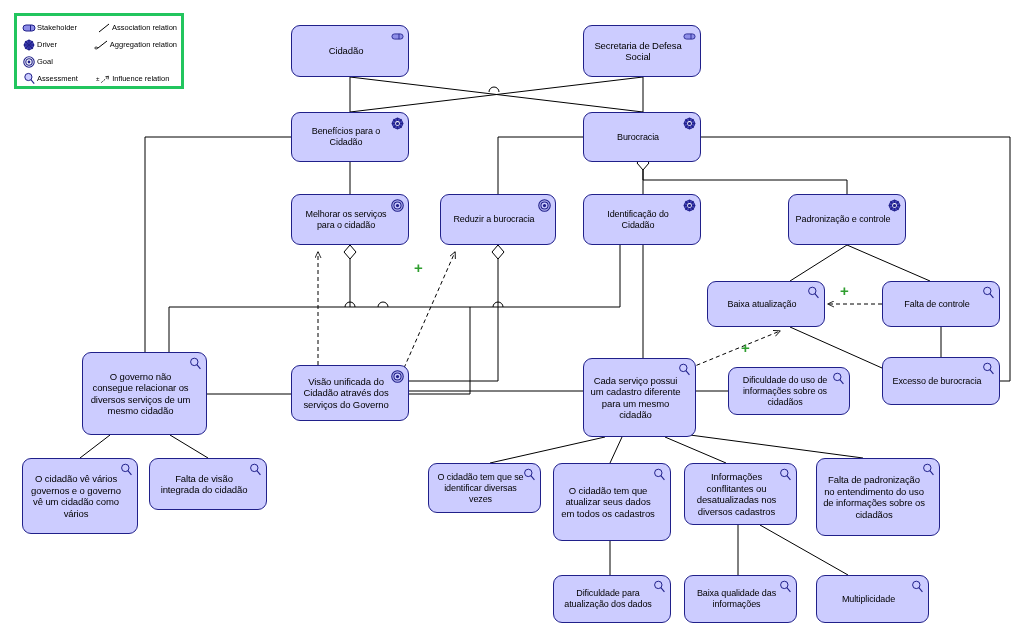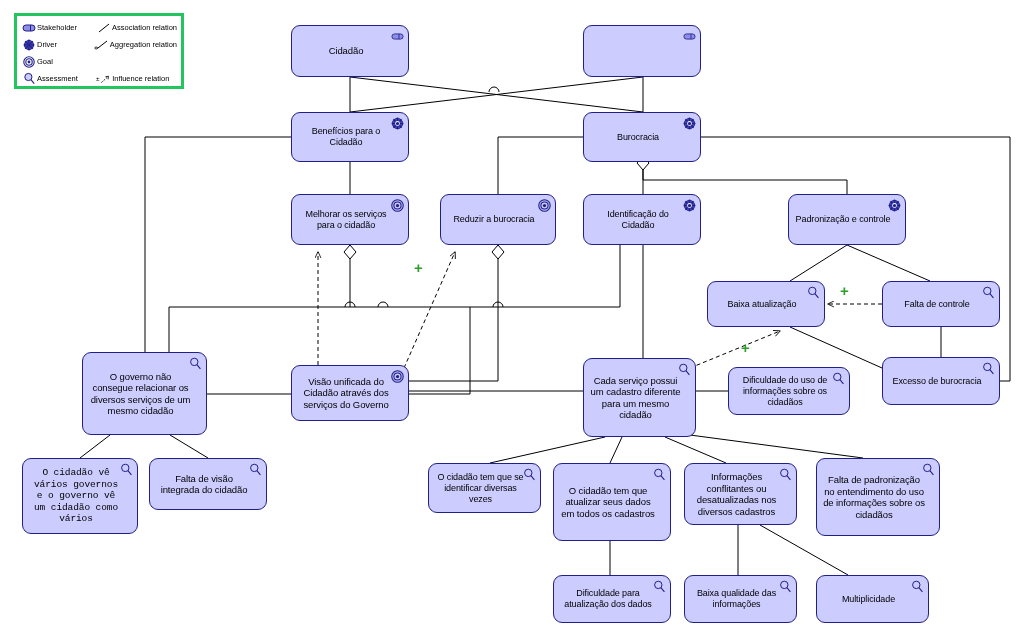--- a/index.html
+++ b/index.html
@@ -233,20 +233,21 @@
         </span>
         <span class="label">Cidadão</span>
       </div>
       <div class="node" style="left: 583px; top: 25px; width: 118px; height: 52px;">
         <span class="ico">
           <svg viewBox="0 0 14 10">
             <rect x="1" y="2.2" width="12" height="5.6" rx="2.8" fill="#8e8ee8" stroke="#20208a" stroke-width="0.9"></rect>
             <line x1="8.6" y1="2.2" x2="8.6" y2="7.8" stroke="#20208a" stroke-width="0.9"></line>
           </svg>
         </span>
+        <span class="label">Secretaria de Defesa Social</span>
       </div>
       <div class="node small" style="left: 291px; top: 112px; width: 118px; height: 50px;">
         <span class="ico">
           <svg viewBox="0 0 12 12">
             <circle cx="6" cy="6" r="4.8" fill="#4a4ac0" stroke="#20208a" stroke-width="0.8"></circle>
             <g stroke="#20208a" stroke-width="1.4">
               <line x1="6" y1="0.6" x2="6" y2="11.4"></line>
               <line x1="0.6" y1="6" x2="11.4" y2="6"></line>
               <line x1="2.2" y1="2.2" x2="9.8" y2="9.8"></line>
               <line x1="9.8" y1="2.2" x2="2.2" y2="9.8"></line>
@@ -382,21 +383,21 @@
       </div>
       <div class="node small" style="left: 882px; top: 357px; width: 118px; height: 48px;">
         <span class="ico">
           <svg viewBox="0 0 13 13">
             <circle cx="5.3" cy="4.9" r="3.7" fill="none" stroke="#20208a" stroke-width="1"></circle>
             <line x1="7.9" y1="7.6" x2="11.4" y2="11.8" stroke="#20208a" stroke-width="1.1"></line>
           </svg>
         </span>
         <span class="label">Excesso de burocracia</span>
       </div>
-      <div class="node" style="left: 22px; top: 458px; width: 116px; height: 76px; font-family: Liberation Mono, monospace;">
+      <div class="node" style="left: 22px; top: 458px; width: 116px; height: 76px;">
         <span class="ico">
           <svg viewBox="0 0 13 13">
             <circle cx="5.3" cy="4.9" r="3.7" fill="none" stroke="#20208a" stroke-width="1"></circle>
             <line x1="7.9" y1="7.6" x2="11.4" y2="11.8" stroke="#20208a" stroke-width="1.1"></line>
           </svg>
         </span>
         <span class="label">O cidadão vê vários governos e o governo vê um cidadão como vários</span>
       </div>
       <div class="node" style="left: 149px; top: 458px; width: 118px; height: 52px;">
         <span class="ico">

